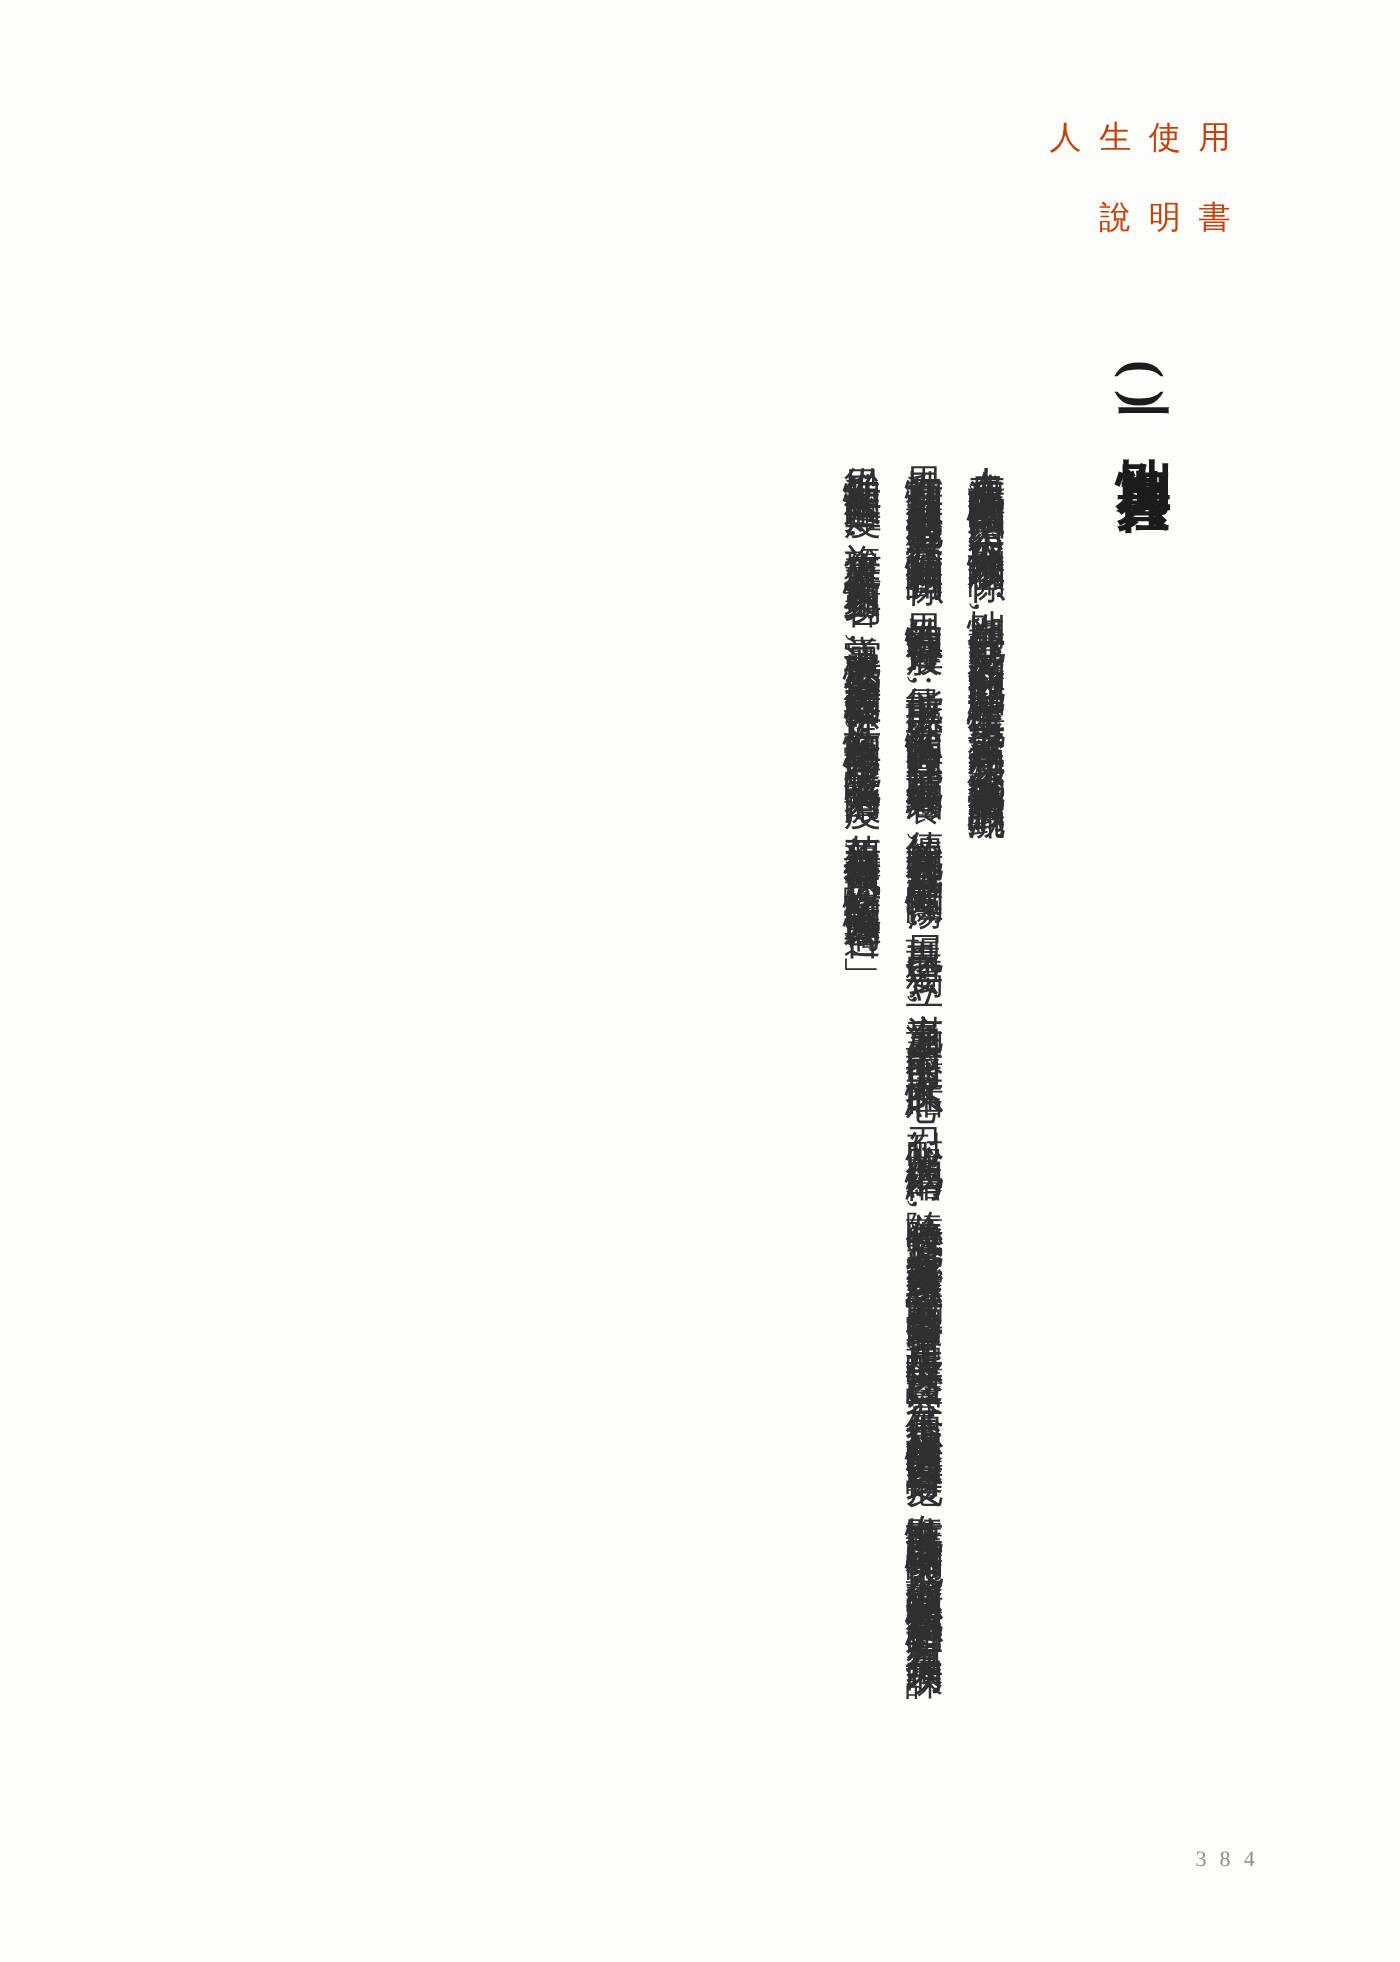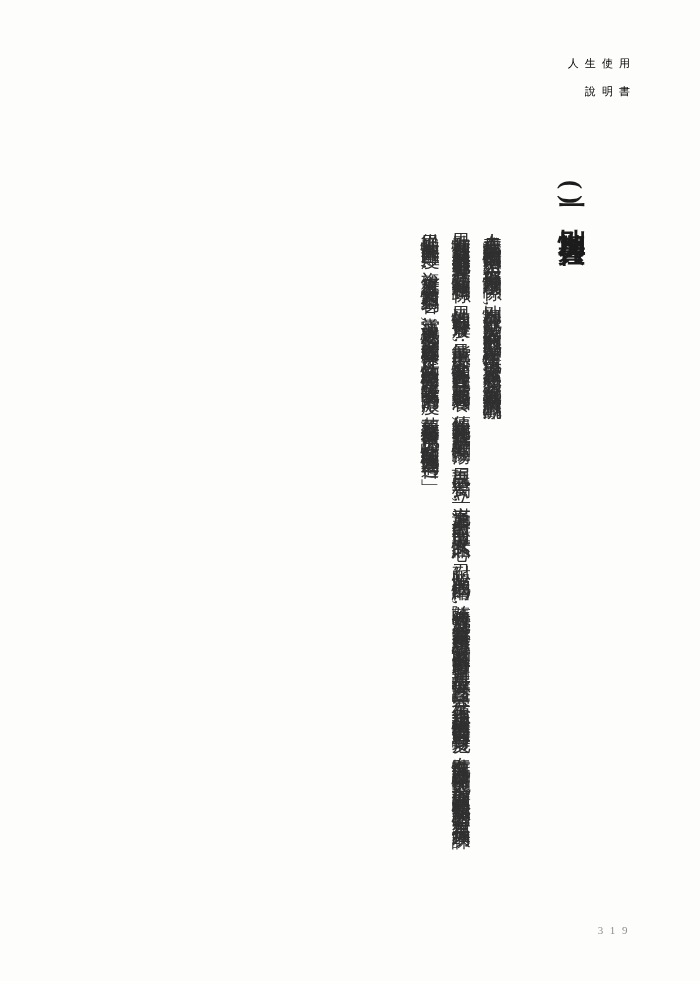--- a/index.html
+++ b/index.html
@@ -10,24 +10,24 @@
     margin: 0 auto;
     background: #fdfdfb;
     font-family: "Liberation Serif", "DejaVu Serif", serif;
     color: #2e2e2e;
     overflow: hidden;
   }
   
   .running-head {
     position: absolute;
     top: 50px;
-    right: 64px;
+    right: 76px;
     text-align: right;
-    font-size: 11px;
-    color: #000000;
+    font-size: 16px;
+    color: #c2410c;
     letter-spacing: 0.55em;
     line-height: 2.5;
   }
   .running-head div { white-space: nowrap; }
   
   .content {
     position: absolute;
     top: 180px;
     right: 112px;
     width: 480px;
@@ -77,15 +77,15 @@
   <div class="content">
     <h1 class="chapter-title">(一)性別與責任</h1>
 
     <div class="body-text">
       <p>人在成長過程中面臨的煩惱與壓力,很大一部分與性別脫不了關係。性別與責任分配,又影響人們對彼此的觀點,產生愛恨情仇,最後所有感受和想法,都會成為集體潛意識的流動。</p>
       <p>男性和女性可負荷和承載的業力也有顯著差異,這和性徵有相對關係。男性的性器官往外發展、能量擴散出去;女性的性器官往內收存,能量被容納與涵養。傳統的文化和社會風氣,鼓勵男性闖蕩、展現自己,要獨立、充滿力量,勇敢向前衝;要求女性貼心、忍耐,照顧他人的情緒。隨著時代變遷,有些家庭改變封建思維,鼓勵女孩「多出門看看世界」,再提醒「你要保護自己,注意安全」,但社會很少提醒男性出門要保護自身安危。女性既要保護自己還要關懷他人,該如何拿捏貼心禮貌和自保身心的矛盾,實在是很大的功課。</p>
       <p>從男性和女性的人生難度、複雜度來看,女性相對不容易。當靈魂決定成為女性,考慮到的首要條件是:「女性的身體比起男性,更能吸收業力的濃度。若想要加倍替世界代謝壓力,女性的載體比男性更為適合。」</p>
     </div>
   </div>
 
-  <div class="page-number">319</div>
+  <div class="page-number">384</div>
 
 </div>
 
 </body></html>

